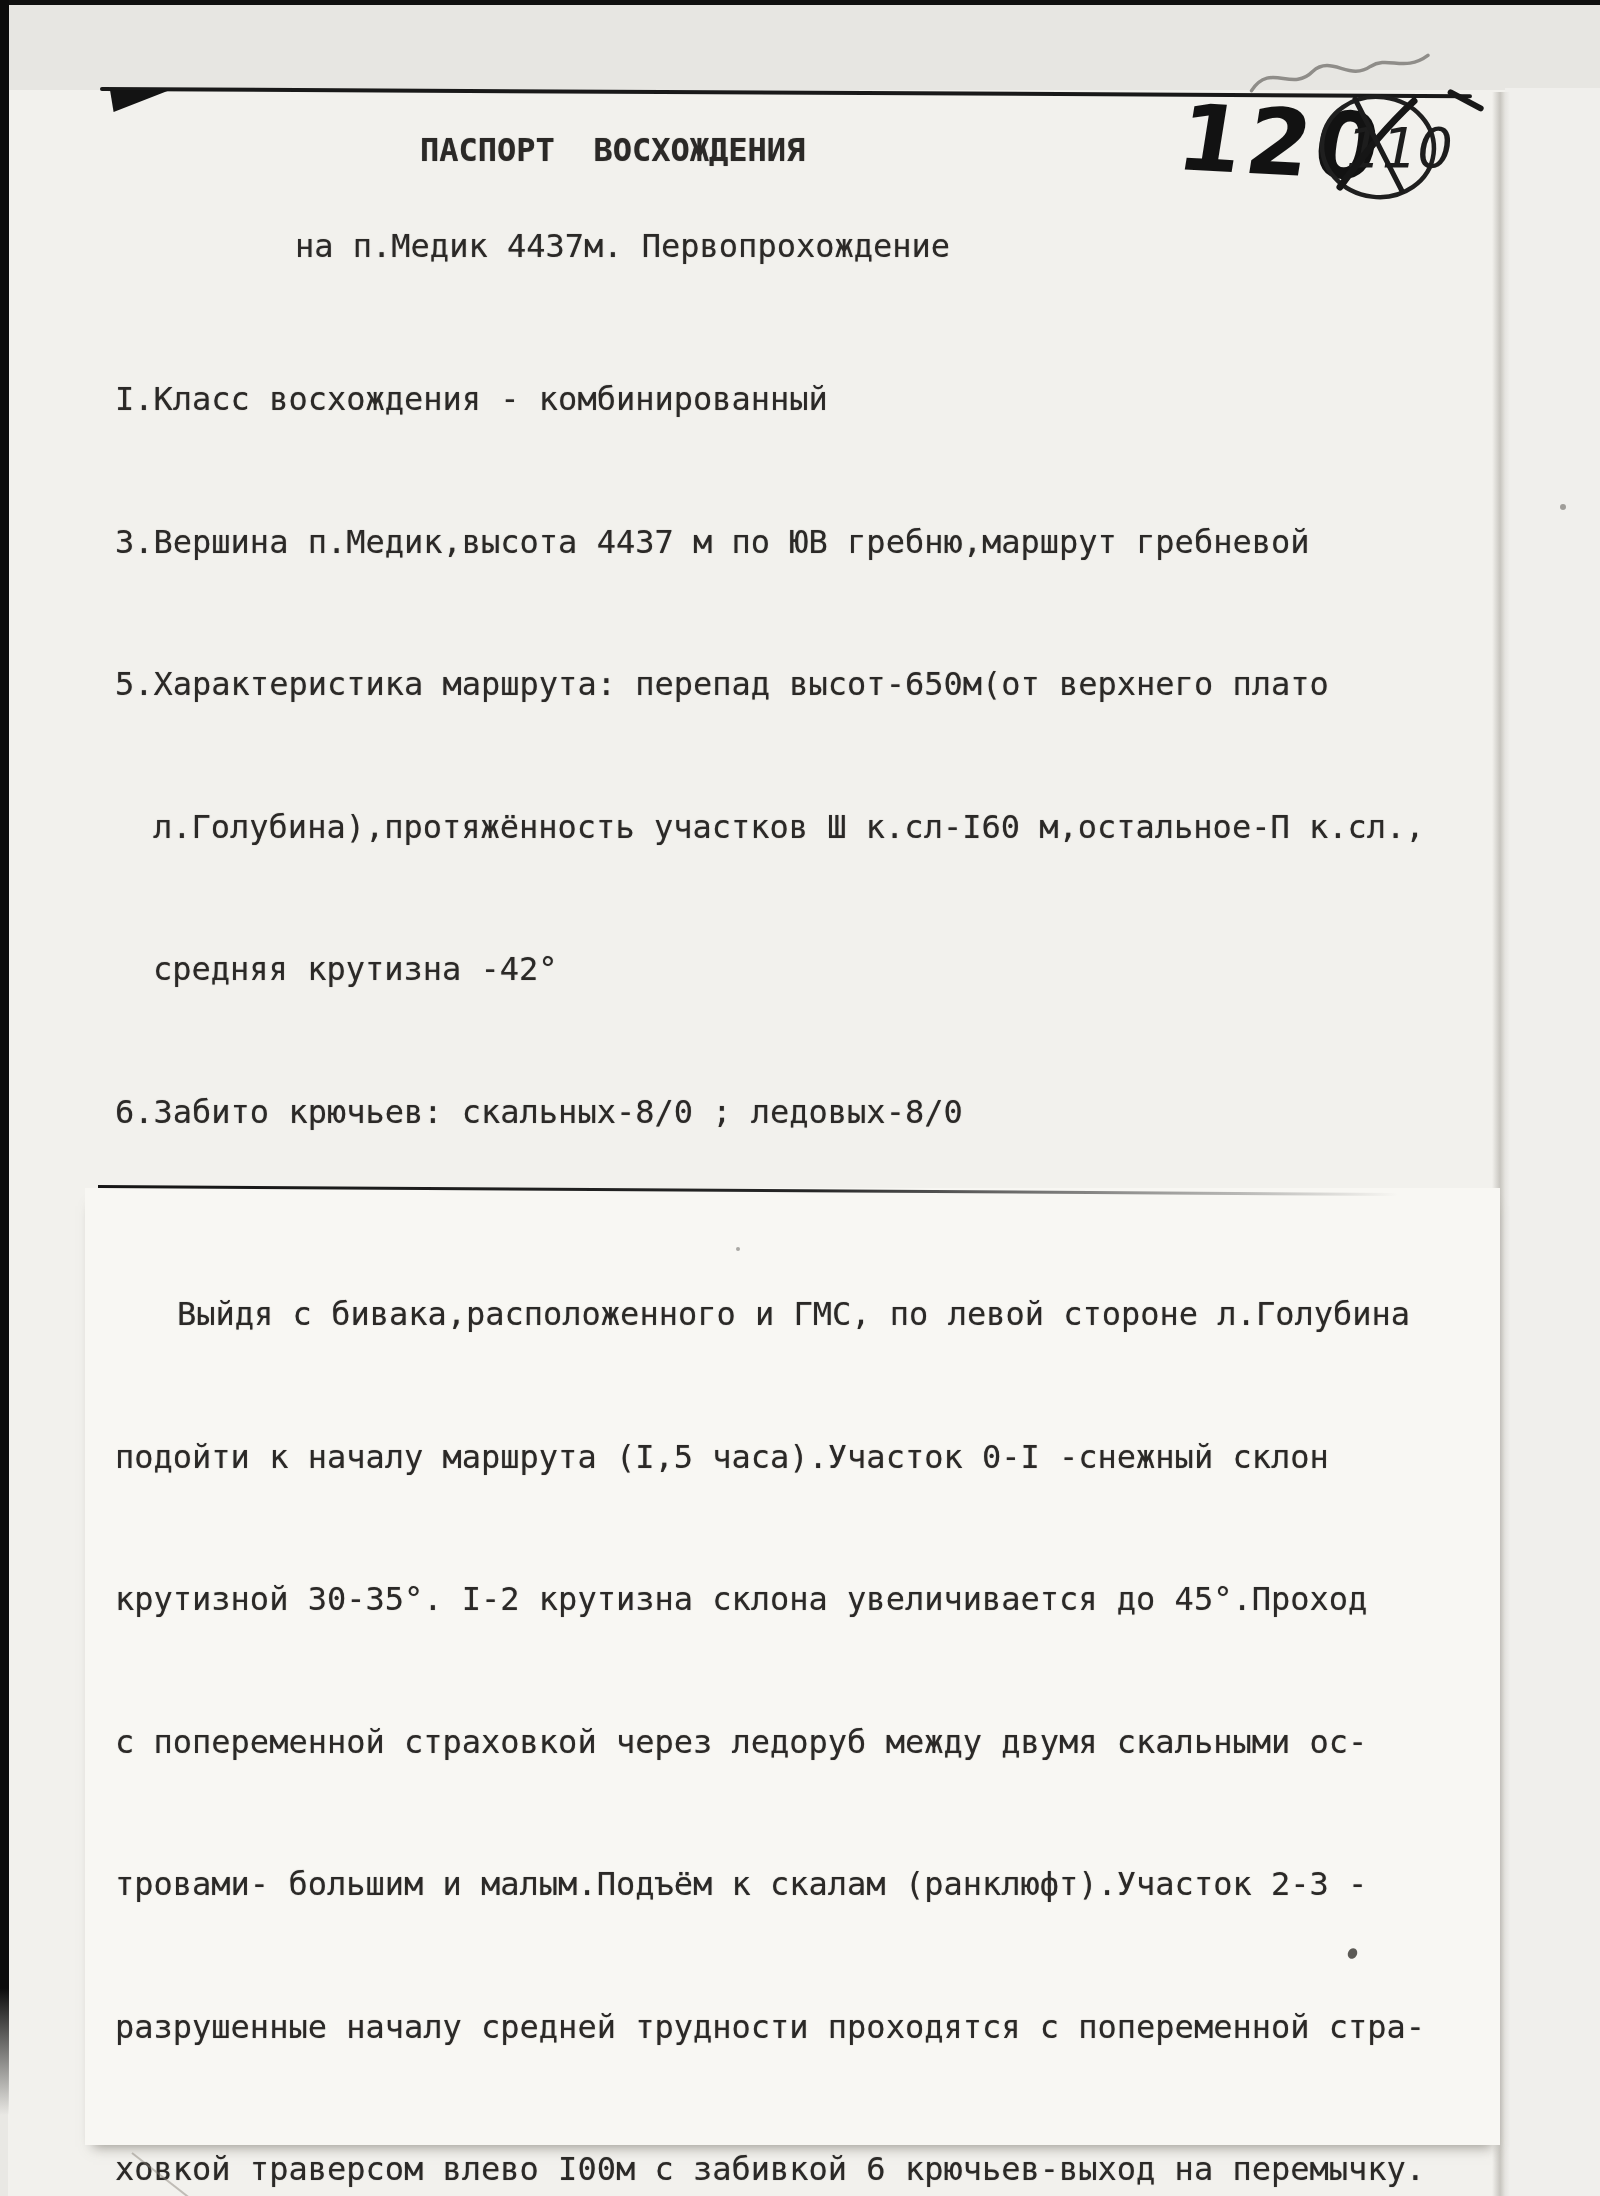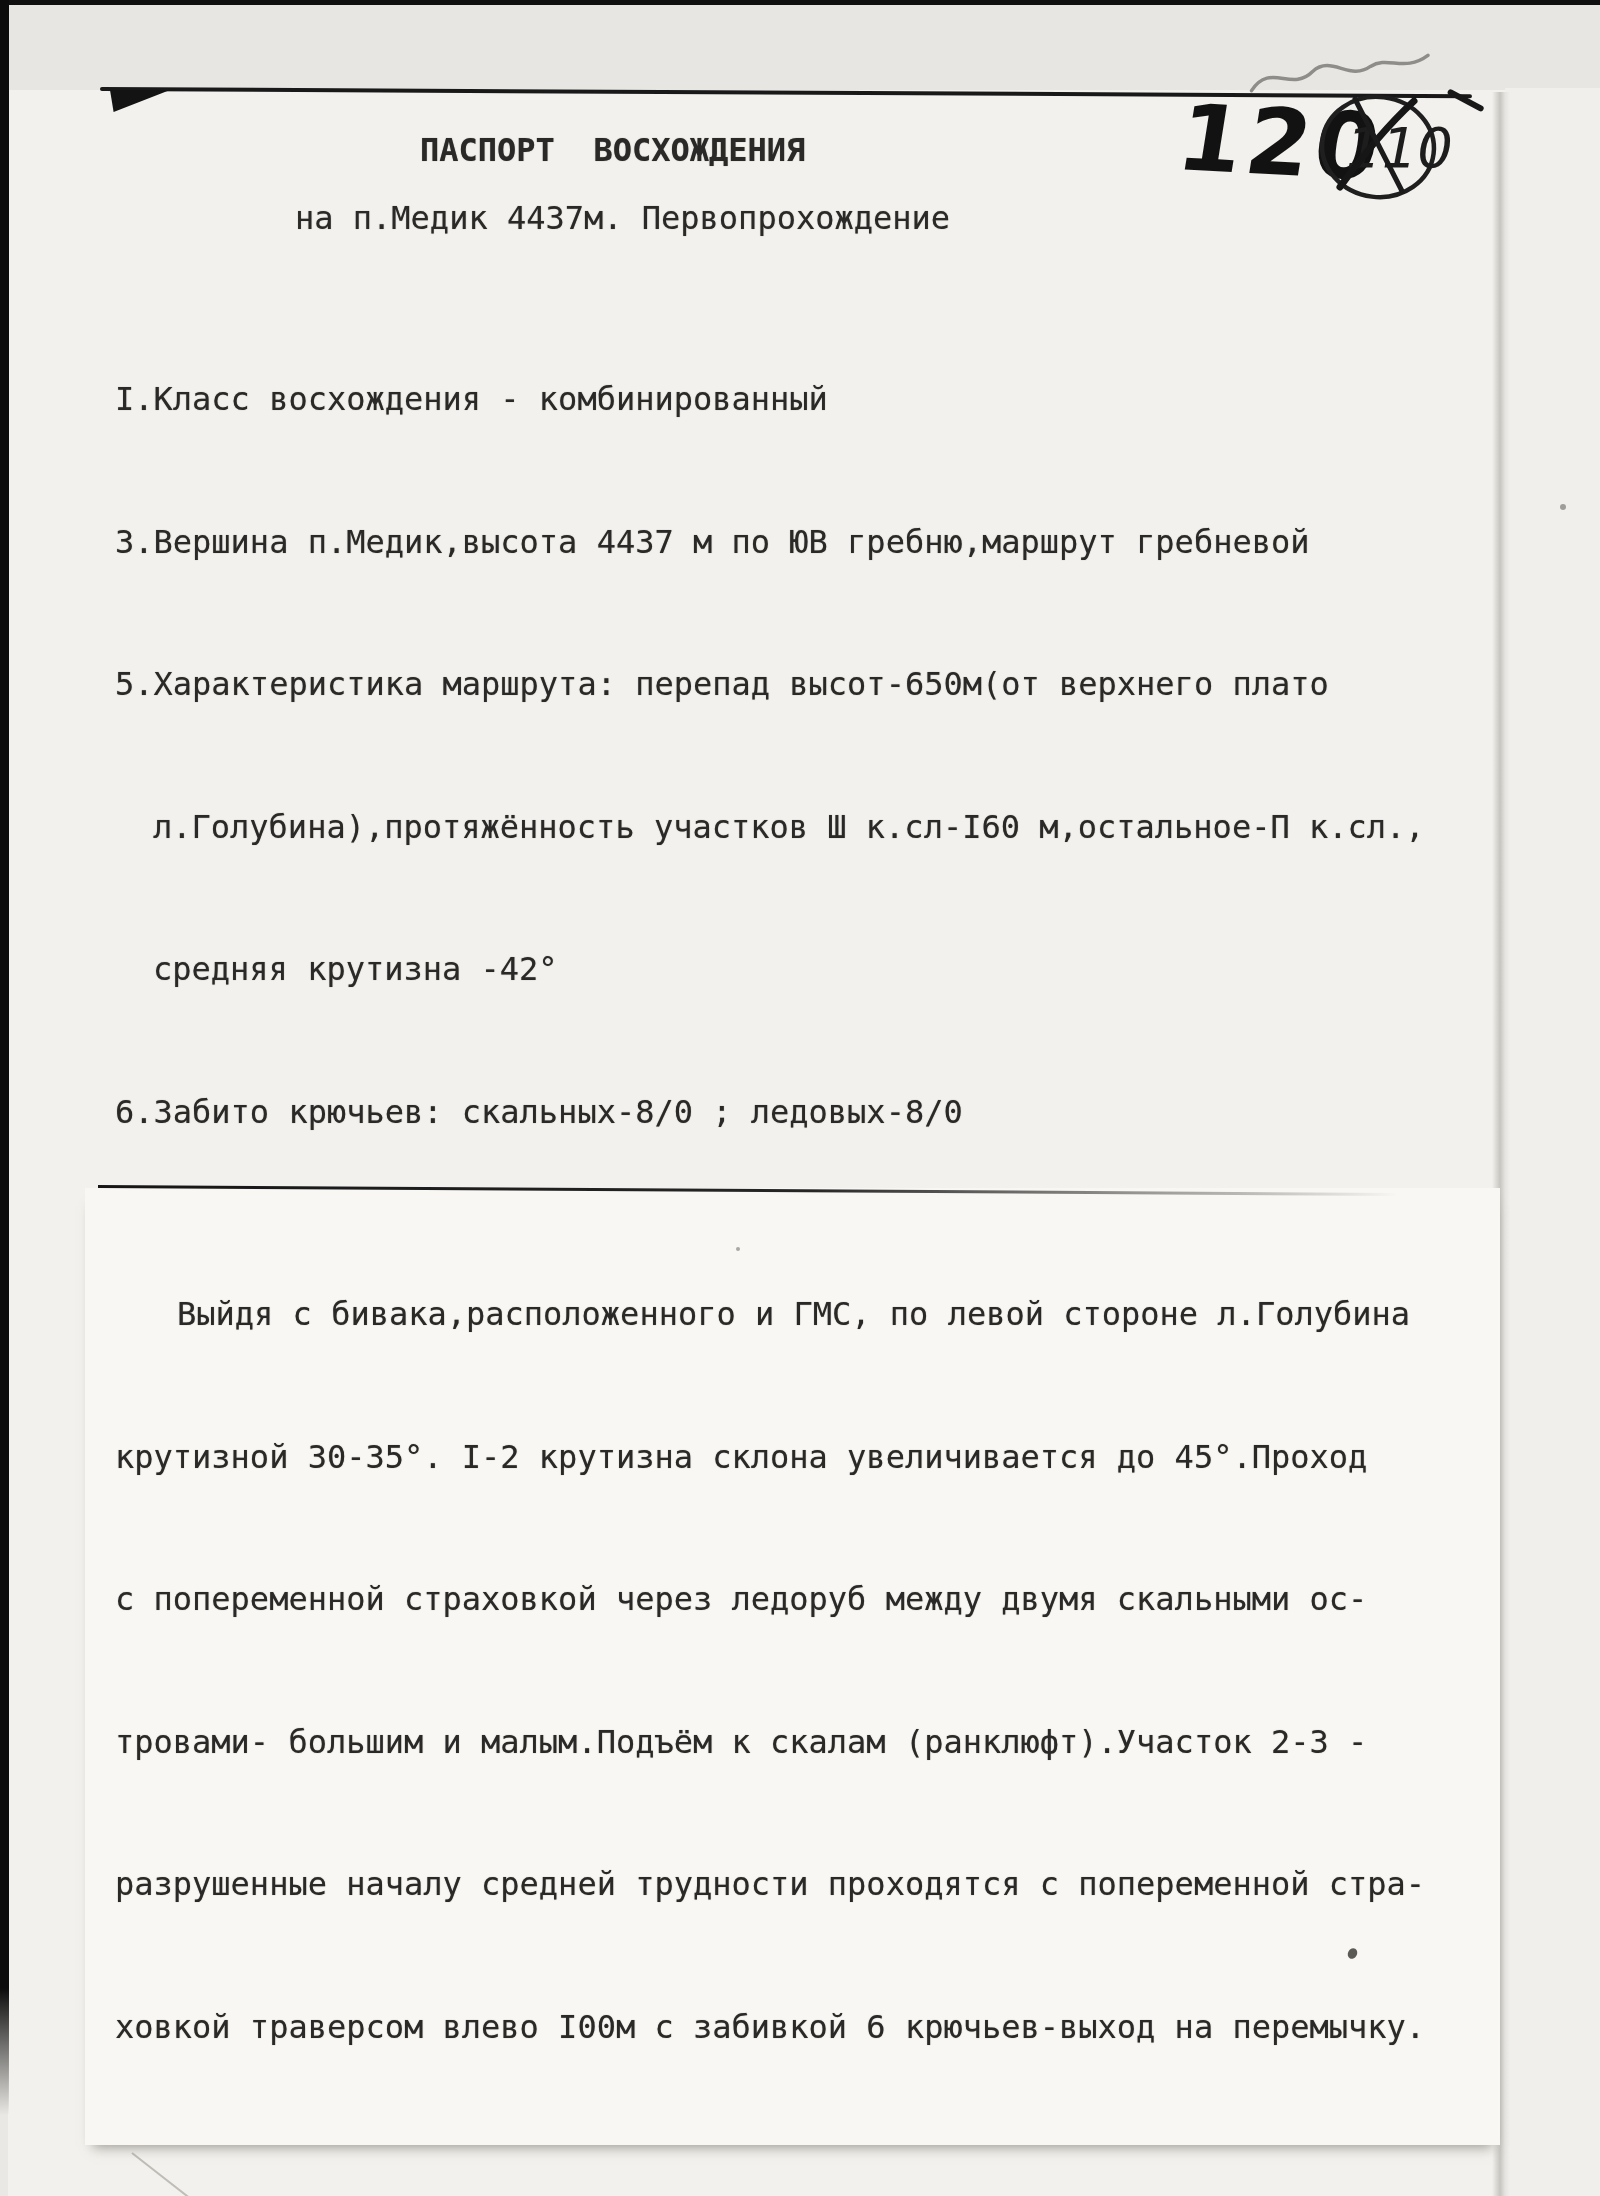--- a/index.html
+++ b/index.html
@@ -33,21 +33,21 @@
     box-shadow:0 10px 12px -8px rgba(95,90,80,0.6);}
   .sheet2-edge{position:absolute;left:98px;top:1185px;width:1300px;height:3px;
     background:linear-gradient(90deg,#161616 0%,#262626 55%,rgba(70,70,70,0.3) 90%,rgba(70,70,70,0) 100%);
     transform:rotate(0.35deg);transform-origin:left center;}
   .crease{position:absolute;left:132px;top:2152px;width:95px;height:2px;background:rgba(130,125,115,0.45);
     transform:rotate(38deg);transform-origin:left center;}
   
   .tw{position:absolute;font-size:32px;line-height:47.5px;white-space:pre;
     text-shadow:0 0 1px rgba(43,41,39,0.5);}
   .title{left:420px;top:128px;font-weight:bold;line-height:44px;}
-  .subtitle{left:295px;top:196px;line-height:44px;}
+  .subtitle{left:295px;top:224px;line-height:44px;}
   .text-col{left:115px;top:281px;}
   .text-col2{left:115px;top:1196px;}
   .ln{height:47.5px;}
   .ind1{padding-left:38px;}
   .pind{padding-left:62px;}
   .prow{position:relative;height:47.5px;}
   .plabel{position:absolute;left:18px;top:0;}
   .pname{position:absolute;left:188px;top:0;}
   .prank{position:absolute;left:424px;top:0;}
   
@@ -121,20 +121,21 @@
     
     
     
   </div>
 
   <div class="sheet2"></div>
   <div class="sheet2-edge"></div>
 
   <div class="tw text-col2">
     <div class="ln pind">Выйдя с бивака,расположенного и ГМС, по левой стороне л.Голубина</div>
+    <div class="ln">подойти к началу маршрута (I,5 часа).Участок 0-I -снежный склон</div>
     <div class="ln">крутизной 30-35°. I-2 крутизна склона увеличивается до 45°.Проход</div>
     <div class="ln">с попеременной страховкой через ледоруб между двумя скальными ос-</div>
     <div class="ln">тровами- большим и малым.Подъём к скалам (ранклюфт).Участок 2-3 -</div>
     <div class="ln">разрушенные началу средней трудности проходятся с попеременной стра-</div>
     <div class="ln">ховкой траверсом влево I00м с забивкой 6 крючьев-выход на перемычку.</div>
     
     
     
     
     

